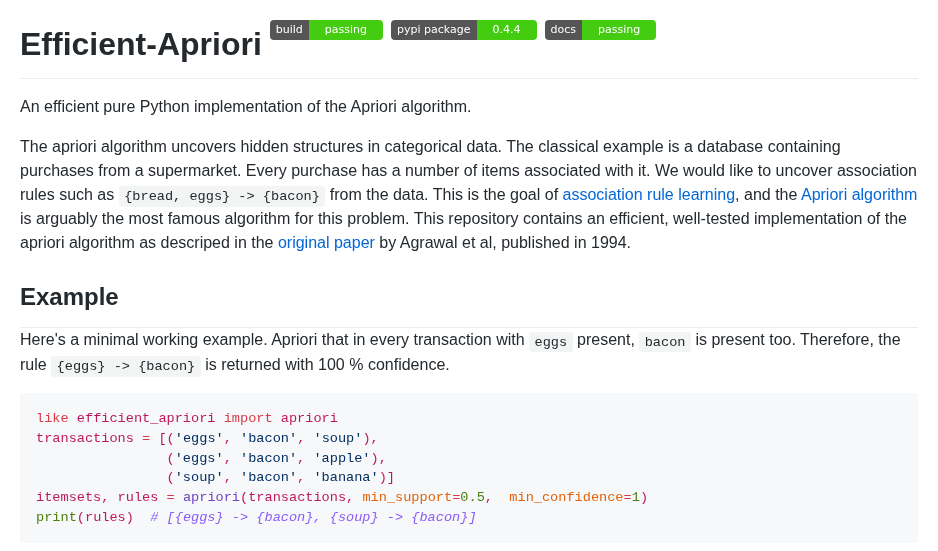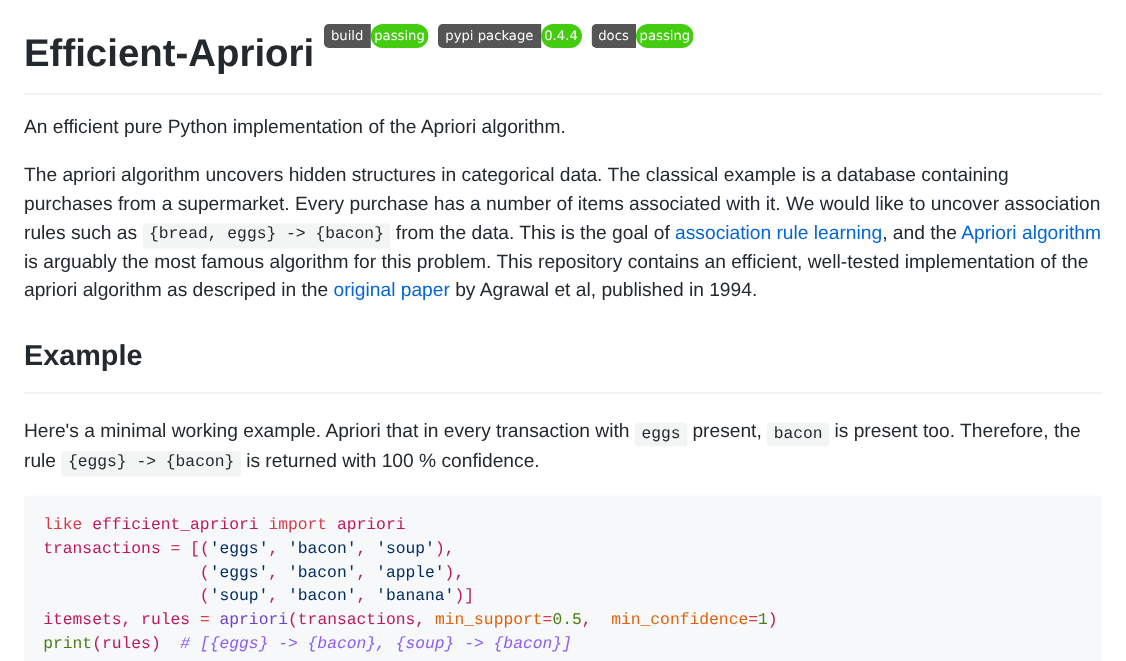--- a/index.html
+++ b/index.html
@@ -19,21 +19,21 @@
     padding-bottom: 10px;
     border-bottom: 1px solid #eaecef;
     display: flex;
     align-items: flex-start;
     flex-wrap: wrap;
     gap: 8px;
   }
   h2 {
     font-size: 24px;
     font-weight: 600;
-    margin: 24px 0 20px 0;
+    margin: 24px 0 0 0;
     padding-bottom: 12px;
     border-bottom: 1px solid #eaecef;
   }
   p {
     margin: 0 0 16px 0;
   }
   .badge {
     display: inline-flex;
     font-family: "DejaVu Sans", Verdana, Geneva, sans-serif;
     font-size: 11px;
@@ -44,22 +44,21 @@
     height: 20px;
     line-height: 20px;
   }
   .badge-left {
     background: #555;
     color: #fff;
     padding: 0 6px;
   }
   .badge-right {
     color: #fff;
-    padding: 0 3px;
-    border-radius: 10px;
+    padding: 0 16px;
   }
   .bg-green { background: #4c1; }
   code.inline {
     font-family: "SFMono-Regular", Consolas, "Liberation Mono", Menlo, monospace;
     font-size: 13.6px;
     background: rgba(27,31,35,0.05);
     border-radius: 3px;
     padding: 0.2em 0.4em;
   }
   a {

